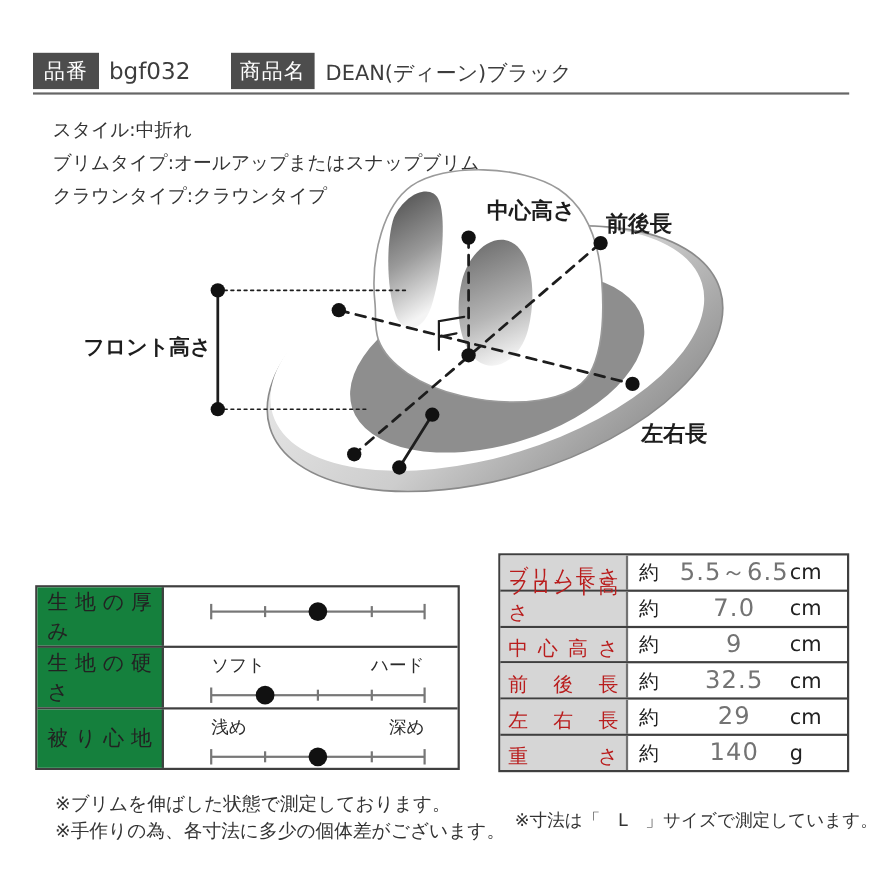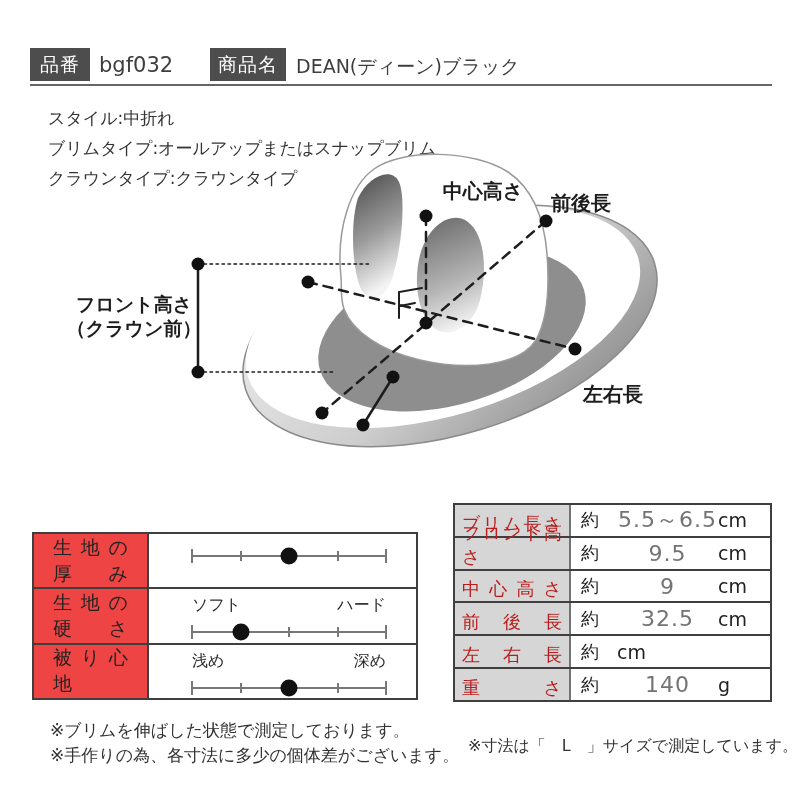--- a/index.html
+++ b/index.html
@@ -22,22 +22,22 @@
     transform:translate(-50%,-50%);text-align:center;line-height:24px;
   }
   .diag-label.small{font-size:19px;}
   
   .attr-table{
     border:2px solid #3f3f3f;display:flex;flex-direction:column;box-sizing:border-box;background:#fff;
   }
   .attr-row{flex:1;display:flex;border-top:2px solid #3f3f3f;min-height:0;}
   .attr-row:first-child{border-top:none;}
   .attr-label{
-    width:115px;flex:0 0 115px;background:#ef4444;border-right:2px solid #3f3f3f;
-    display:flex;align-items:center;box-sizing:border-box;padding:0 19px;
+    width:115px;flex:0 0 115px;background:#15803d;border-right:2px solid #3f3f3f;
+    display:flex;align-items:center;box-sizing:border-box;padding:0 9px;
     font-size:19px;color:#222;
   }
   .attr-label span{width:100%;text-align:justify;text-align-last:justify;}
   .attr-content{flex:1;position:relative;}
   .scale-wrap{position:absolute;left:43px;top:6px;width:194px;}
   .scale-minmax{display:flex;justify-content:space-between;font-size:16px;color:#2a2a2a;}
   .scale-track{position:relative;height:26px;margin-top:3px;}
   .scale-line{position:absolute;left:0;right:0;top:12px;height:2px;background:#777;}
   .scale-tick{position:absolute;top:8px;width:2px;height:10px;background:#777;transform:translateX(-50%);}
   .scale-tick.end{top:6px;height:14px;}
@@ -133,21 +133,20 @@
       <circle cx="322" cy="413" r="6.5"></circle>
       <circle cx="198" cy="264" r="6.5"></circle>
       <circle cx="198" cy="372" r="6.5"></circle>
     </g>
   </svg>
 
   <div class="abs diag-label" style="left:483px;top:191px;">中心高さ</div>
   <div class="abs diag-label" style="left:581px;top:203px;">前後長</div>
   <div class="abs diag-label small" style="left:134px;top:316px;">
     <div>フロント高さ</div>
-    <div>（クラウン前）</div>
   </div>
   <div class="abs diag-label" style="left:613px;top:394px;">左右長</div>
 
   <div class="abs attr-table" style="left:32px;top:532px;width:386px;height:168px;">
 
     <div class="attr-row">
       <div class="attr-label">
         <span>生地の厚み</span>
       </div>
       <div class="attr-content">
@@ -219,21 +218,21 @@
         </div>
       <div class="meas-approx">約</div>
       <div class="meas-value">5.5～6.5</div>
       <div class="meas-unit">cm</div>
     </div>
     <div class="meas-row">
       <div class="meas-label">
           <span>フロント高さ</span>
         </div>
       <div class="meas-approx">約</div>
-      <div class="meas-value">9.5</div>
+      <div class="meas-value">7.0</div>
       <div class="meas-unit">cm</div>
     </div>
     <div class="meas-row">
       <div class="meas-label">
           <span>中心高さ</span>
         </div>
       <div class="meas-approx">約</div>
       <div class="meas-value">9</div>
       <div class="meas-unit">cm</div>
     </div>
@@ -243,20 +242,21 @@
         </div>
       <div class="meas-approx">約</div>
       <div class="meas-value">32.5</div>
       <div class="meas-unit">cm</div>
     </div>
     <div class="meas-row">
       <div class="meas-label">
           <span>左右長</span>
         </div>
       <div class="meas-approx">約</div>
+      <div class="meas-value">29</div>
       <div class="meas-unit">cm</div>
     </div>
     <div class="meas-row">
       <div class="meas-label">
           <span>重さ</span>
         </div>
       <div class="meas-approx">約</div>
       <div class="meas-value">140</div>
       <div class="meas-unit">g</div>
     </div>

